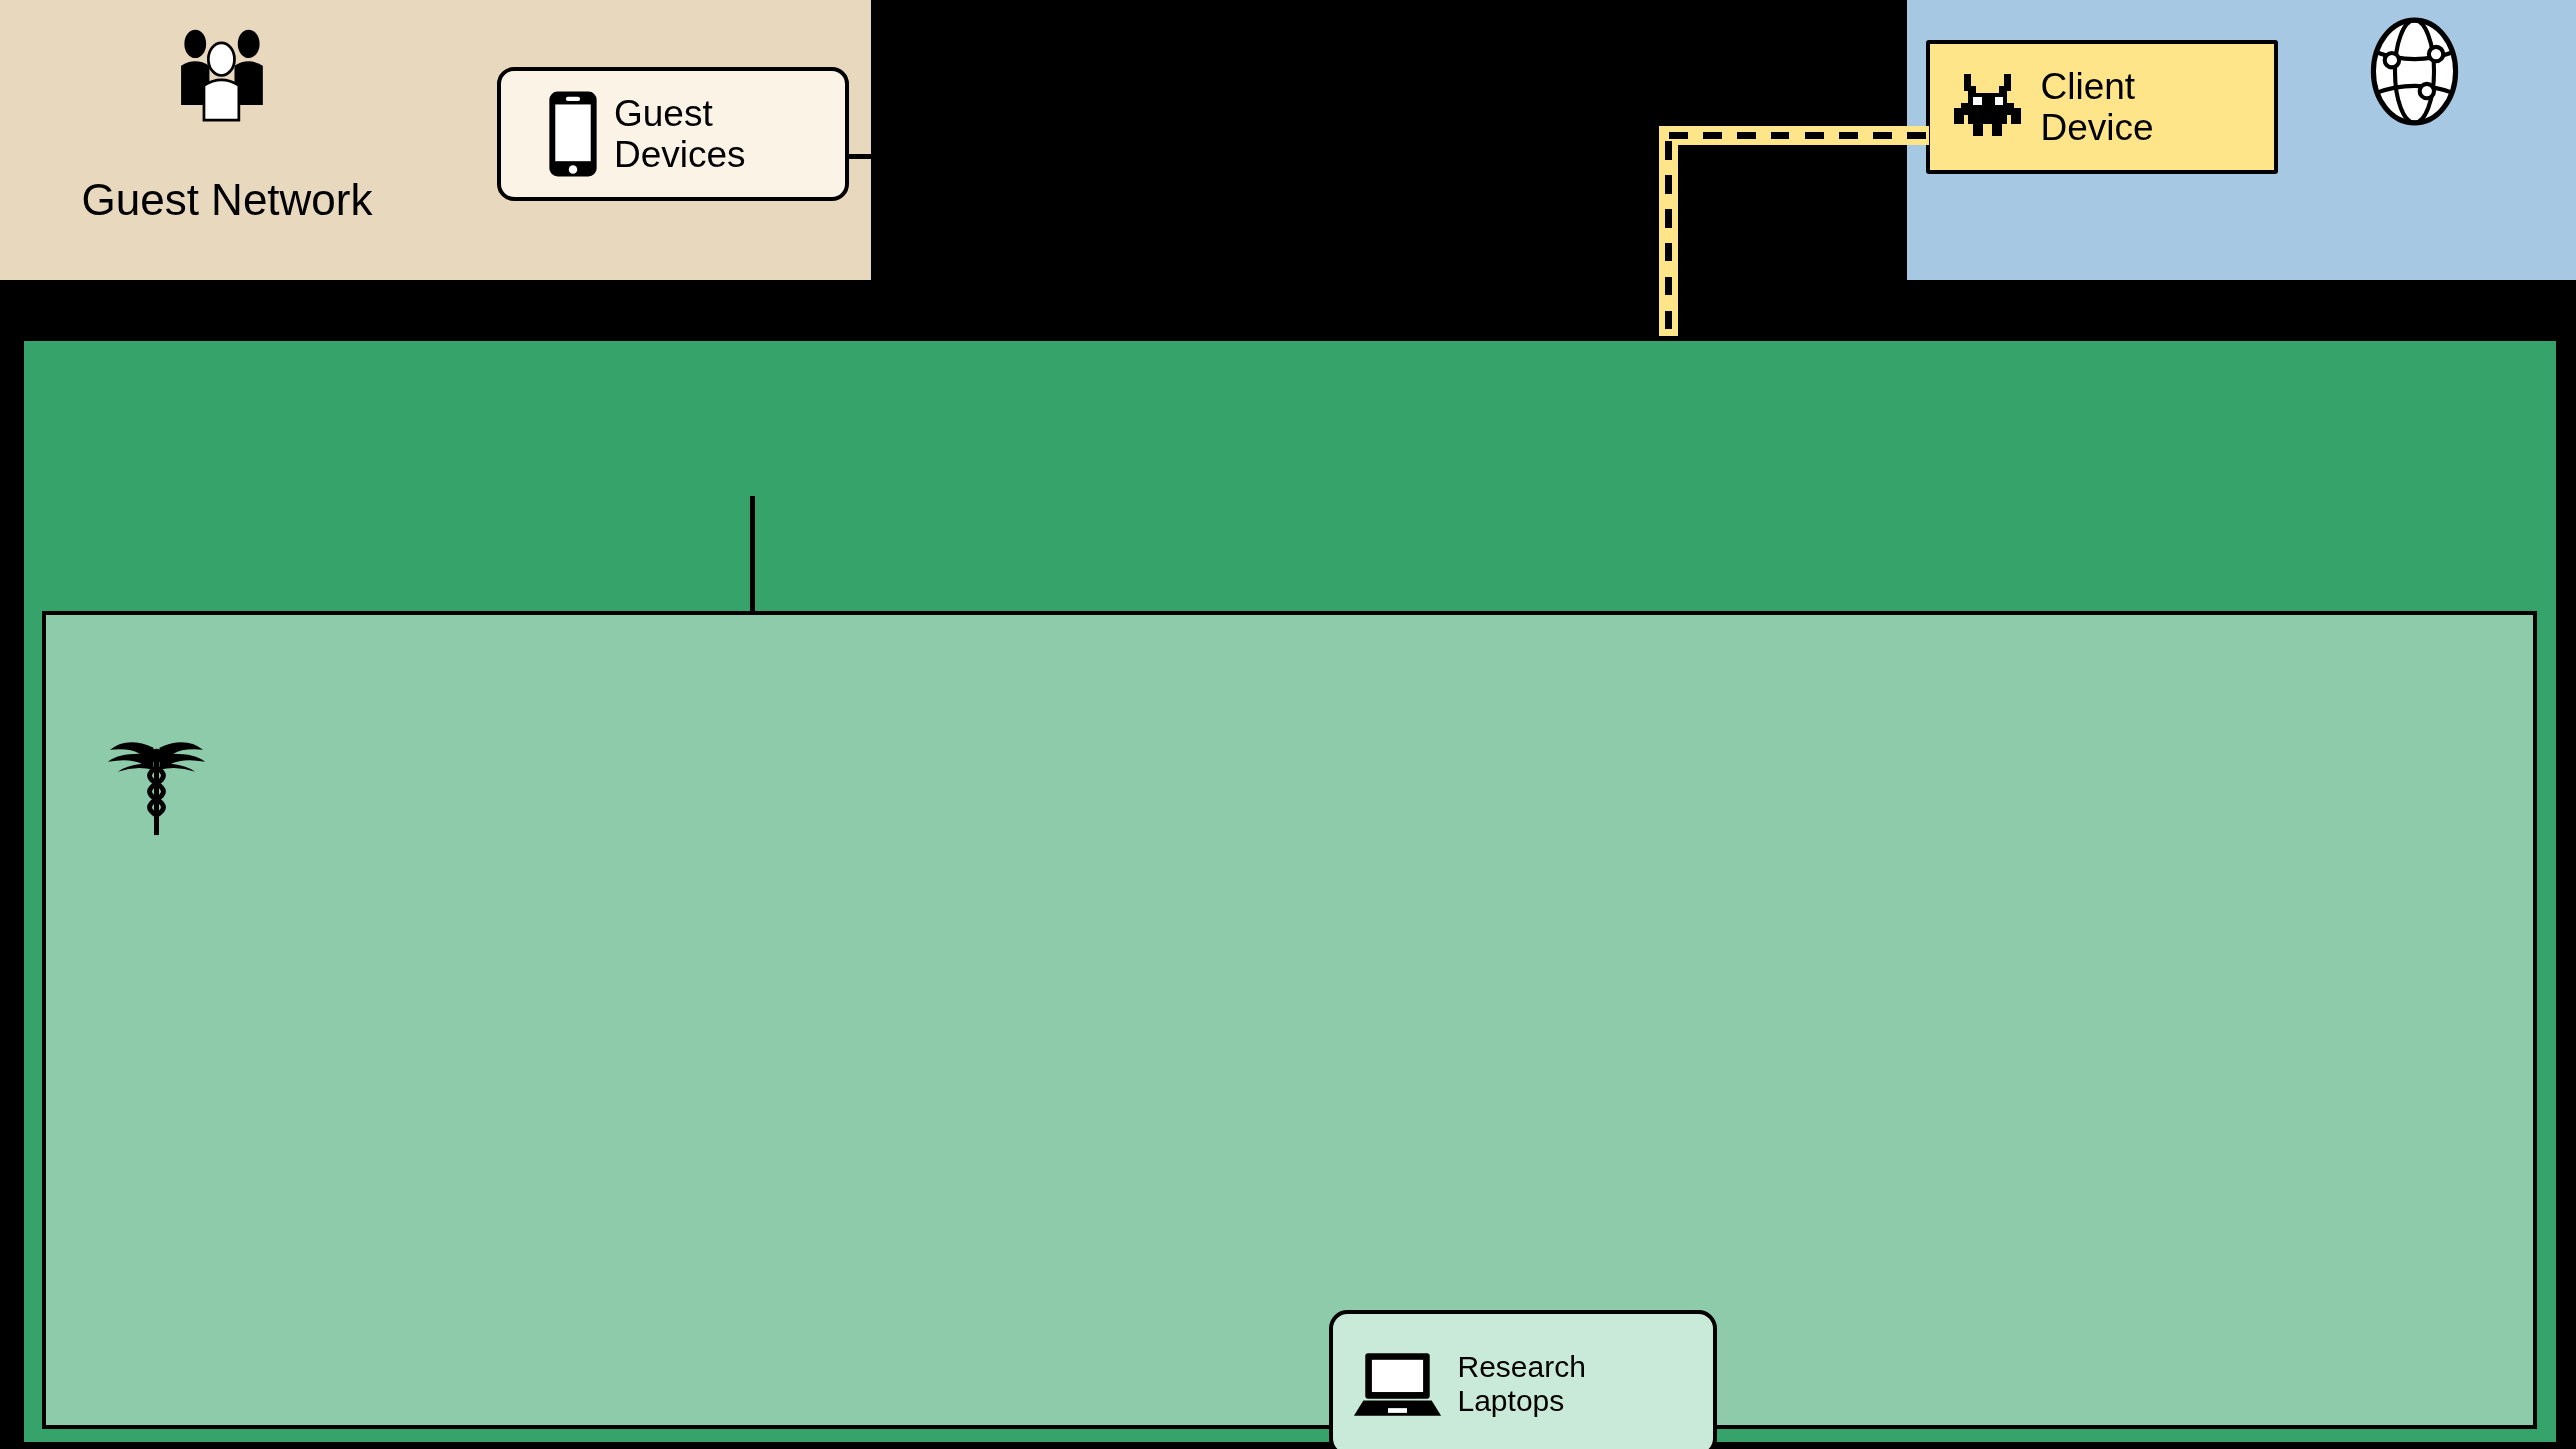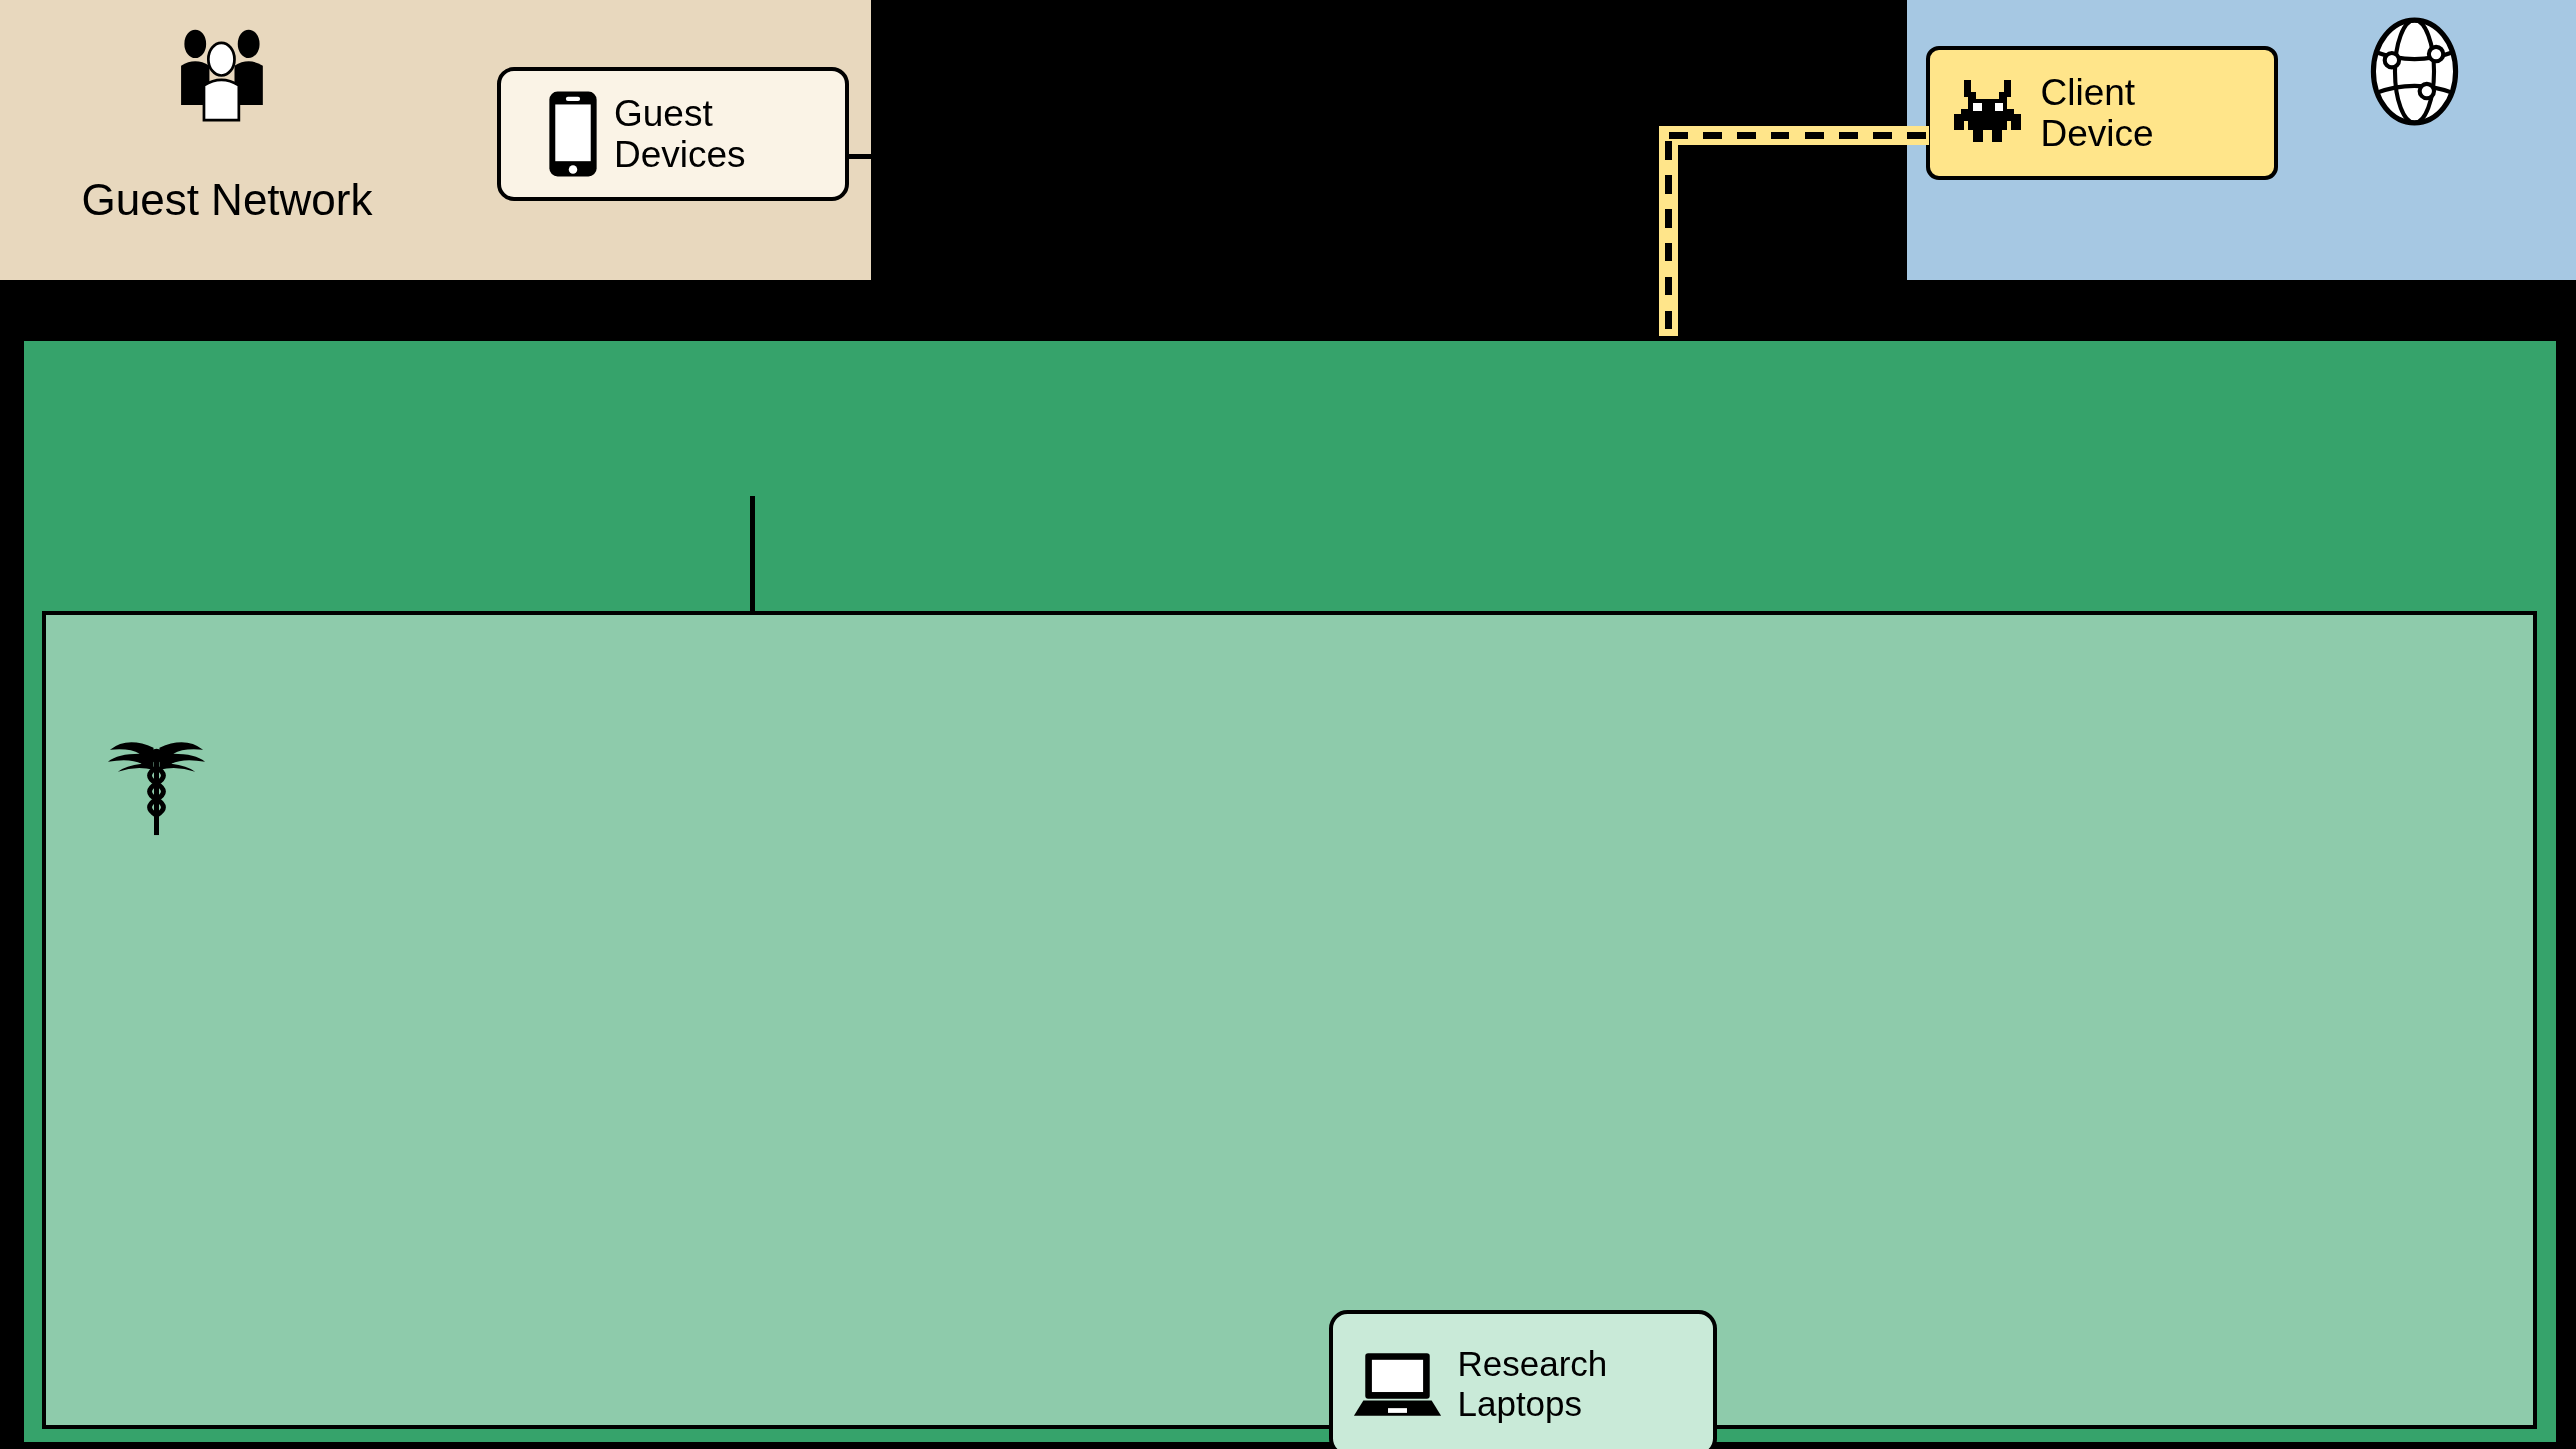--- a/index.html
+++ b/index.html
@@ -52,21 +52,21 @@
     display: flex;
     align-items: center;
     justify-content: flex-start;
     gap: 15px;
     border: 4.2px solid #000000;
     border-radius: 18.5px;
     padding: 0 18.5px;
     background: #c9ead8;
   }
   .node .label {
-    font-size: 35px;
+    font-size: 30px;
     color: #000000;
     line-height: 1.12;
     white-space: pre-line;
     text-align: left;
   }
   .node .ico {
     flex: 0 0 auto;
     display: flex;
     align-items: center;
     justify-content: center;
@@ -75,23 +75,23 @@
   
   #node-guest-devices {
     left: 497px; top: 67px; width: 352px; height: 134px;
     background: #faf3e6;
     border-radius: 17px;
     padding-left: 46px;
   }
   #node-guest-devices .label { font-size: 37px; }
 
   #node-client-device {
-    left: 1926px; top: 46px; width: 352px; height: 134px;
+    left: 1926px; top: 40px; width: 352px; height: 134px;
     background: #ffe58a;
-    border-radius: 13px;
+    border-radius: 3px;
   }
   #node-client-device .label { font-size: 37px; }
 
   #node-gateway {
     left: 931px; top: 377px; width: 1107px; height: 155px;
     background: #b9e2cc;
     border-radius: 18.5px;
     gap: 22px;
     padding-left: 23.5px;
   }

